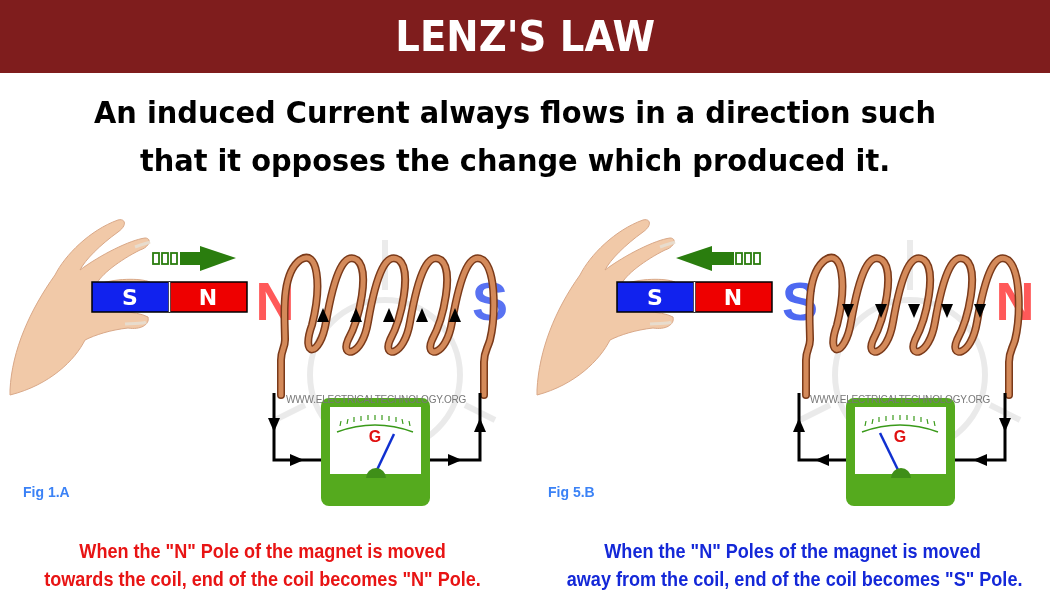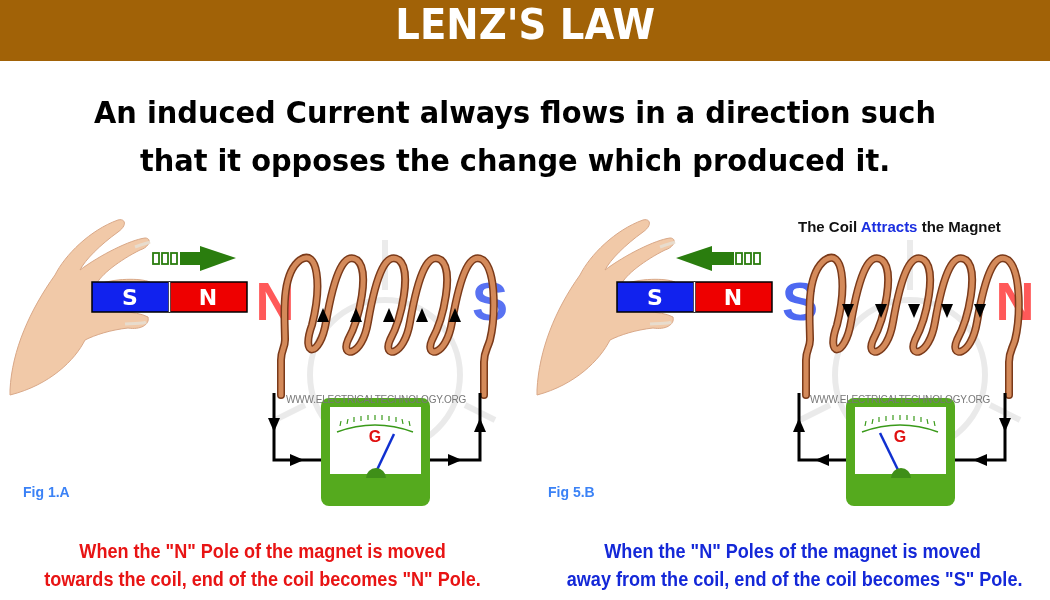--- a/index.html
+++ b/index.html
@@ -1,17 +1,17 @@
 <!DOCTYPE html>
 <html><head>
 <meta charset="utf-8">
 <style>
   html,body{margin:0;padding:0;background:#fff;}
   body{width:1050px;height:600px;position:relative;overflow:hidden;font-family:"Liberation Sans",sans-serif;}
-  .banner{position:absolute;left:0;top:0;width:1050px;height:61px;background:#a16207;display:flex;align-items:flex-start;justify-content:center;}
+  .banner{position:absolute;left:0;top:0;width:1050px;height:73px;background:#7f1d1d;display:flex;align-items:center;justify-content:center;}
   .banner-title{color:#fff;font-family:"DejaVu Sans",sans-serif;font-weight:bold;font-size:42px;letter-spacing:0px;transform:scaleX(0.92);}
   .statement{position:absolute;left:0;top:88px;width:1030px;text-align:center;font-family:"DejaVu Sans",sans-serif;font-weight:bold;font-size:31px;line-height:48px;color:#000;transform:scaleX(0.93);transform-origin:center;}
   .panel{position:absolute;top:200px;width:525px;height:320px;}
   .panel svg{position:absolute;left:0;top:0;}
   .heading{position:absolute;top:18px;font-weight:bold;font-size:15px;color:#111;white-space:nowrap;}
   .heading .em-red{color:#e01010;}
   .heading .em-blue{color:#1a2ee0;}
   .fig-label{position:absolute;top:284px;left:23px;font-weight:bold;font-size:14px;color:#3b82f6;}
   .watermark{position:absolute;top:170px;font-size:10px;color:#777;white-space:nowrap;letter-spacing:-0.2px;margin-top:24px;}
   .caption{position:absolute;top:537px;font-weight:bold;font-size:21px;line-height:28px;text-align:center;transform:scaleX(0.86);white-space:nowrap;}
@@ -181,23 +181,20 @@
           <line x1="389" y1="221" x2="389" y2="216"></line>
           <line x1="396" y1="222" x2="396" y2="217"></line>
           <line x1="403" y1="224" x2="402" y2="219"></line>
           <line x1="410" y1="226" x2="409" y2="221"></line>
       </g>
       <text x="375" y="242" text-anchor="middle" font-family="Liberation Sans, sans-serif" font-weight="bold" font-size="16" fill="#e01010">G</text>
       <line x1="374" y1="272" x2="355" y2="233" stroke="#1030d0" stroke-width="2.5"></line>
       <path d="M366 278 A 10 10 0 0 1 386 278 Z" fill="#3f8f18"></path>
     </g>
   </svg>
-  <div class="heading" style="left:273px;">
-    <span>The Coil </span><span class="em-blue">Attracts</span><span> the Magnet</span>
-  </div>
   <div class="watermark" style="left:285px;">WWW.ELECTRICALTECHNOLOGY.ORG</div>
   <div class="fig-label">Fig 5.B</div>
 </div>
 
 <div class="caption cap-red" style="left:0;width:525px;">
   <div>When the "N" Pole of the magnet is moved</div>
   <div>towards the coil, end of the coil becomes "N" Pole.</div>
 </div>
 <div class="caption cap-blue" style="left:530px;width:525px;">
   <div>When the "N" Poles of the magnet is moved</div>

